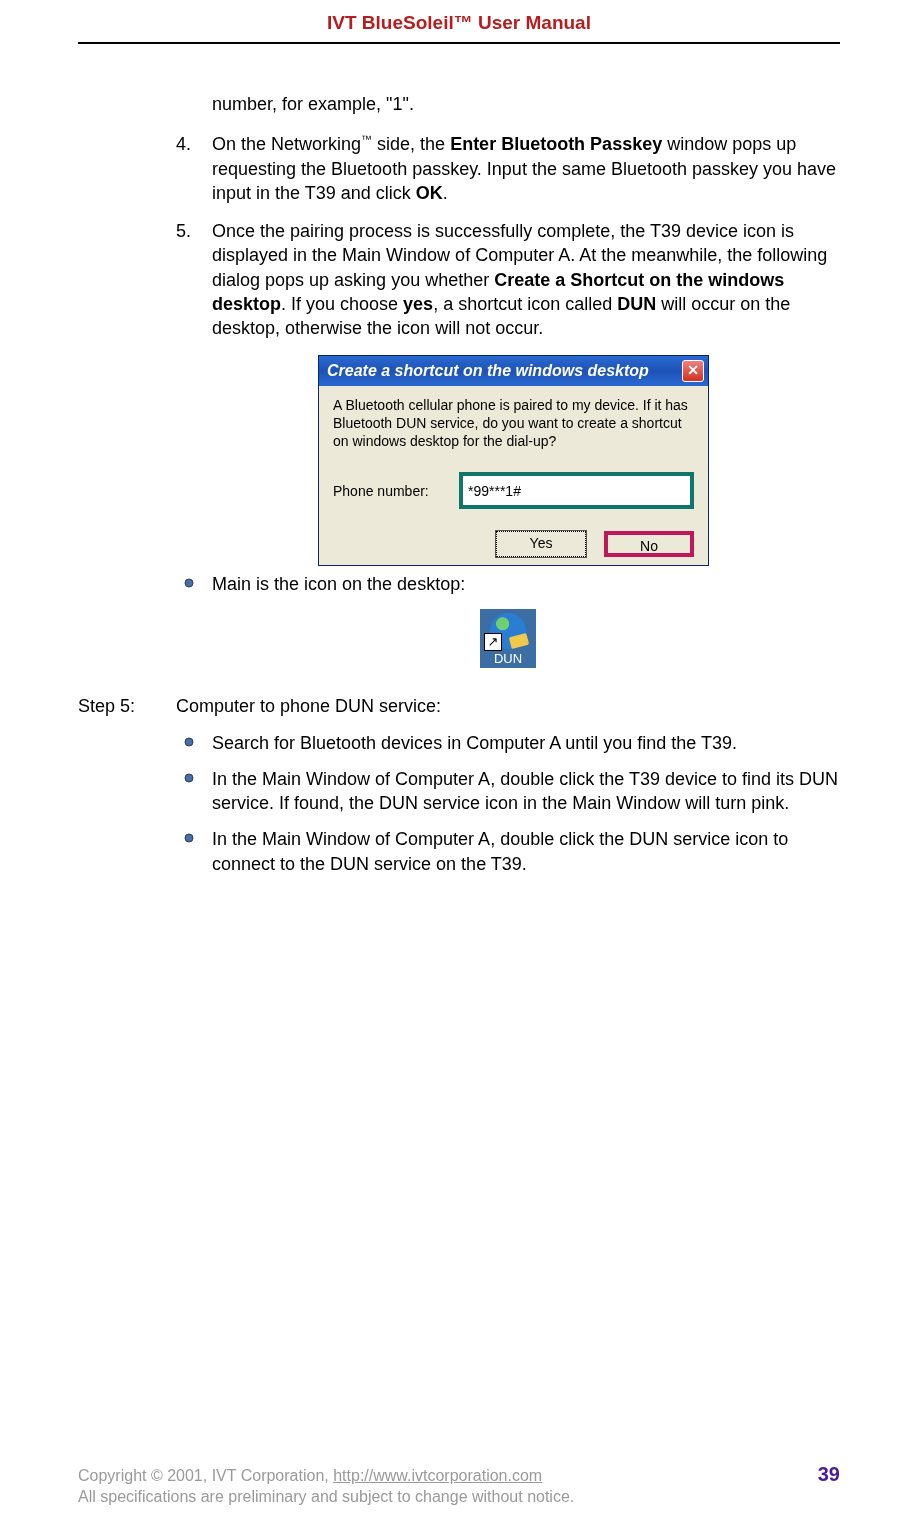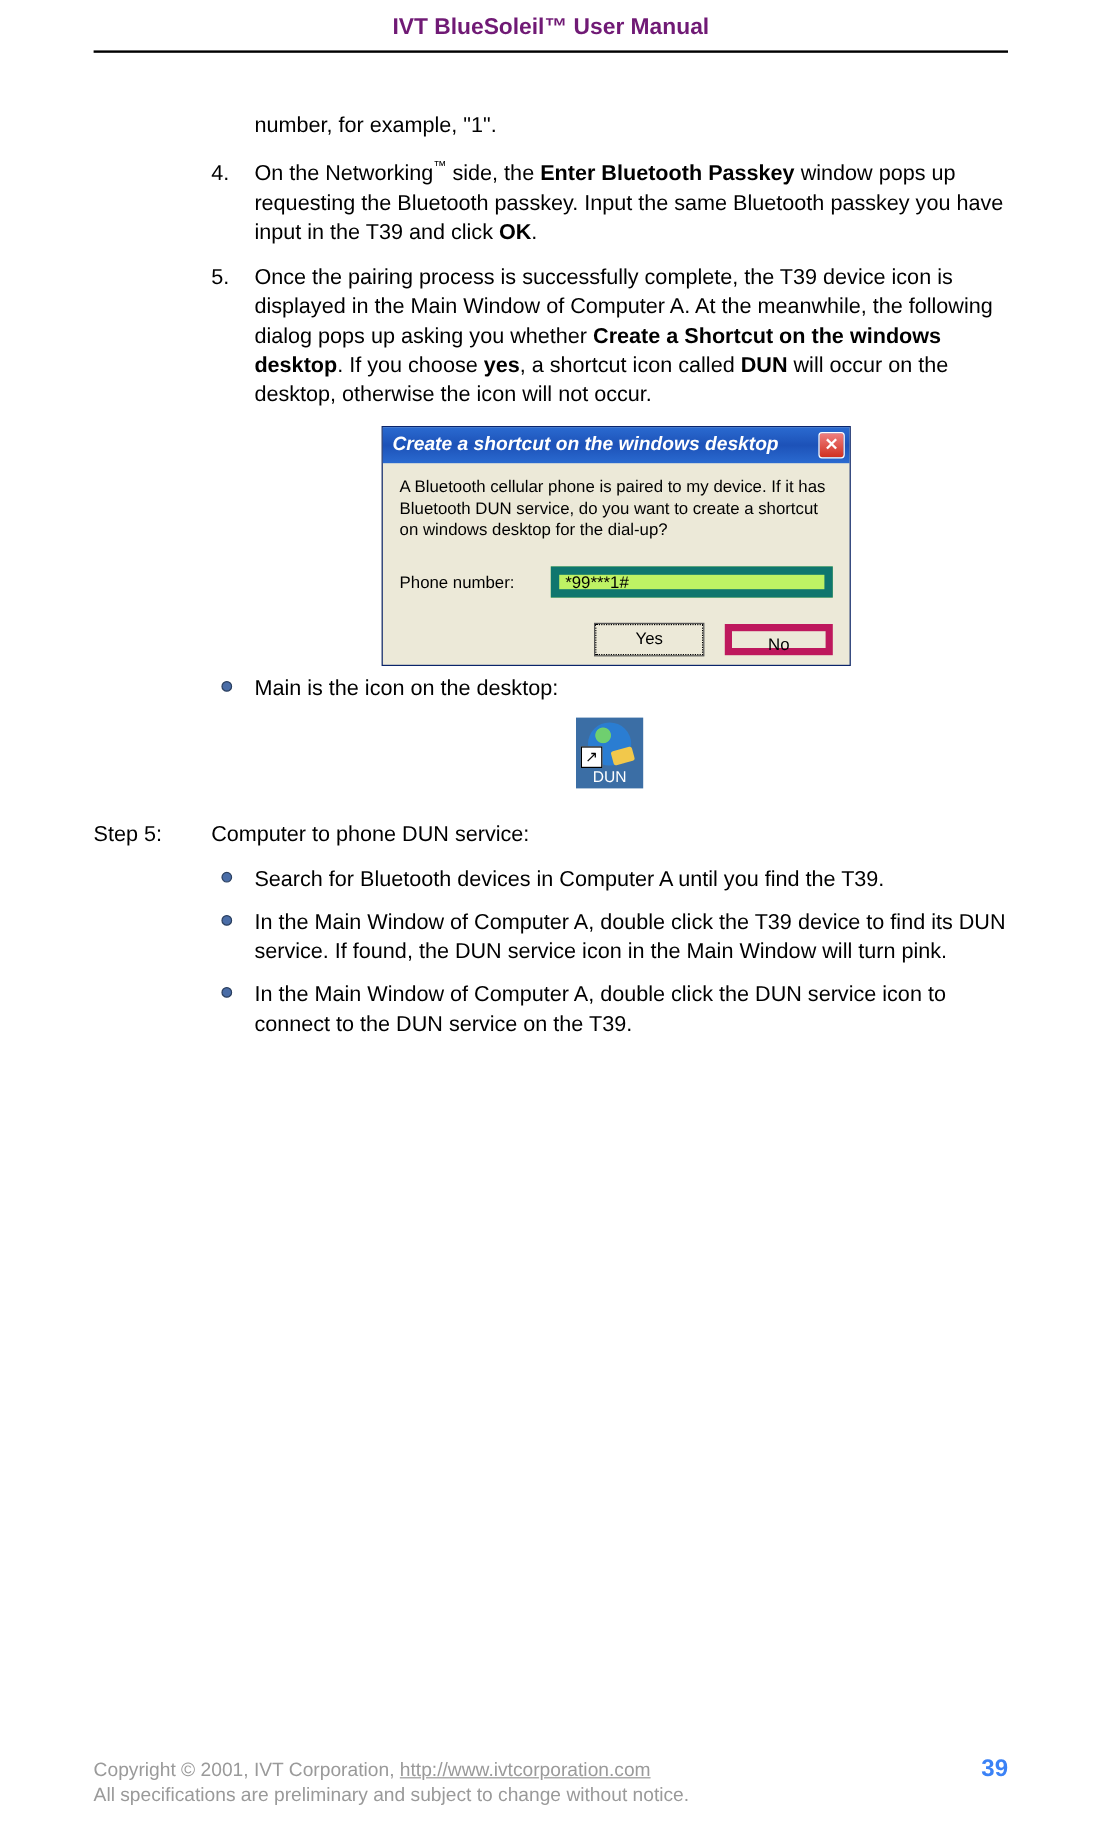--- a/index.html
+++ b/index.html
@@ -8,21 +8,21 @@
     height: 1528px;
     background: #fff;
     font-family: Verdana, Geneva, sans-serif;
     font-size: 18px;
     color: #000;
     position: relative;
     padding: 12px 78px 0 78px;
   }
   .header {
     text-align: center;
-    color: #701a75;
+    color: #b91c1c;
     font-weight: bold;
     font-size: 19px;
     padding-bottom: 8px;
   }
   .hr {
     border: none;
     border-top: 2px solid #000;
     margin-bottom: 48px;
   }
   .content {
@@ -108,37 +108,37 @@
   .dialog-msg { margin-bottom: 22px; line-height: 1.3; }
   .dialog-row {
     display: flex;
     align-items: center;
     margin-bottom: 22px;
     gap: 16px;
   }
   .dialog-row label { width: 110px; }
   .dialog-input {
     flex: 1;
-    border: 7px solid #0f766e;
-    background: #bef264;
+    border: 4px solid #0f766e;
+    background: #ffffff;
     padding: 2px 5px;
     font-family: Tahoma, sans-serif;
     font-size: 14px;
-    height: 26px;
+    height: 37px;
   }
   .dialog-buttons {
     display: flex;
     justify-content: flex-end;
     gap: 18px;
   }
   .dialog-btn {
     width: 90px;
     height: 26px;
     background: #ece9d8;
-    border: 6px solid #be185d;
+    border: 4px solid #be185d;
     font-family: Tahoma, sans-serif;
     font-size: 14px;
     text-align: center;
     line-height: 22px;
   }
   .yes-btn { border: 1px dotted #000; outline: 1px solid #555; }
   .icon-wrap {
     text-align: center;
     margin: 8px 0 12px 0;
   }
@@ -187,21 +187,21 @@
   .footer {
     position: absolute;
     bottom: 22px;
     left: 78px;
     right: 78px;
     color: #9a9a9a;
     font-size: 16px;
   }
   .footer-row1 { display: flex; justify-content: space-between; align-items: baseline; }
   .footer-link { text-decoration: underline; }
-  .page-num { font-weight: bold; color: #3b82f6; font-size: 20px; }
+  .page-num { font-weight: bold; color: #4c1d95; font-size: 20px; }
   .footer-row2 { margin-top: 2px; }
   .tm { font-size: 11px; vertical-align: top; }
 </style>
 </head>
 <body>
 
 <div class="header">IVT BlueSoleil™ User Manual</div>
 <hr class="hr">
 
 <div class="content">

